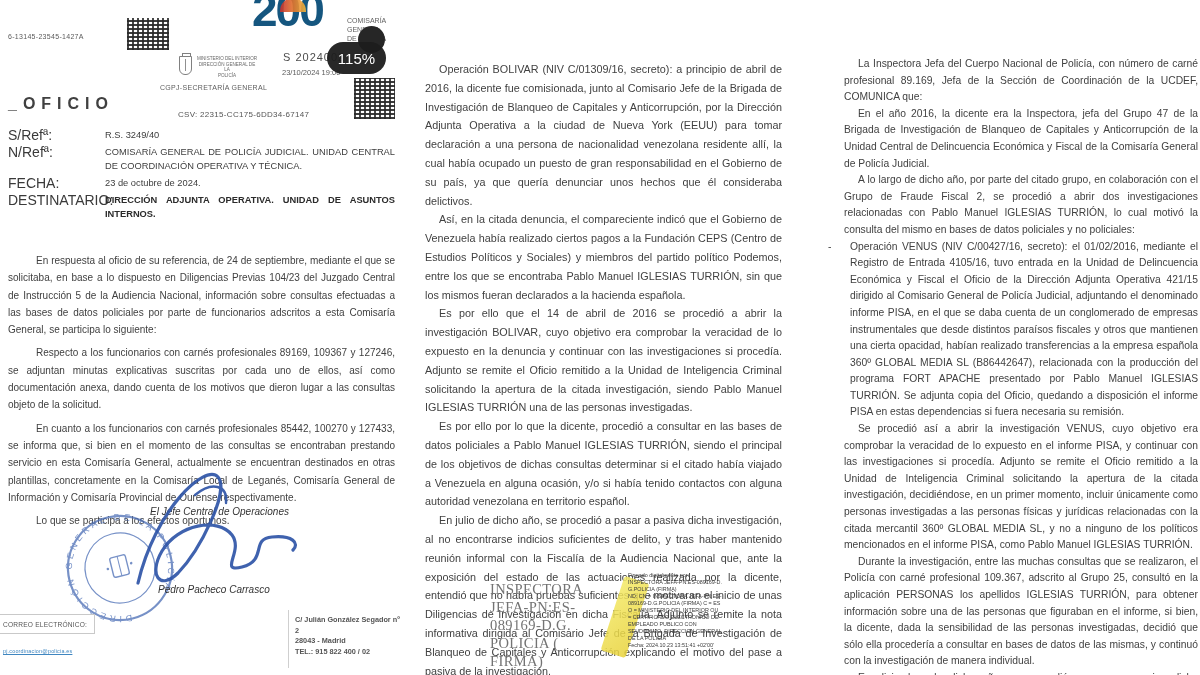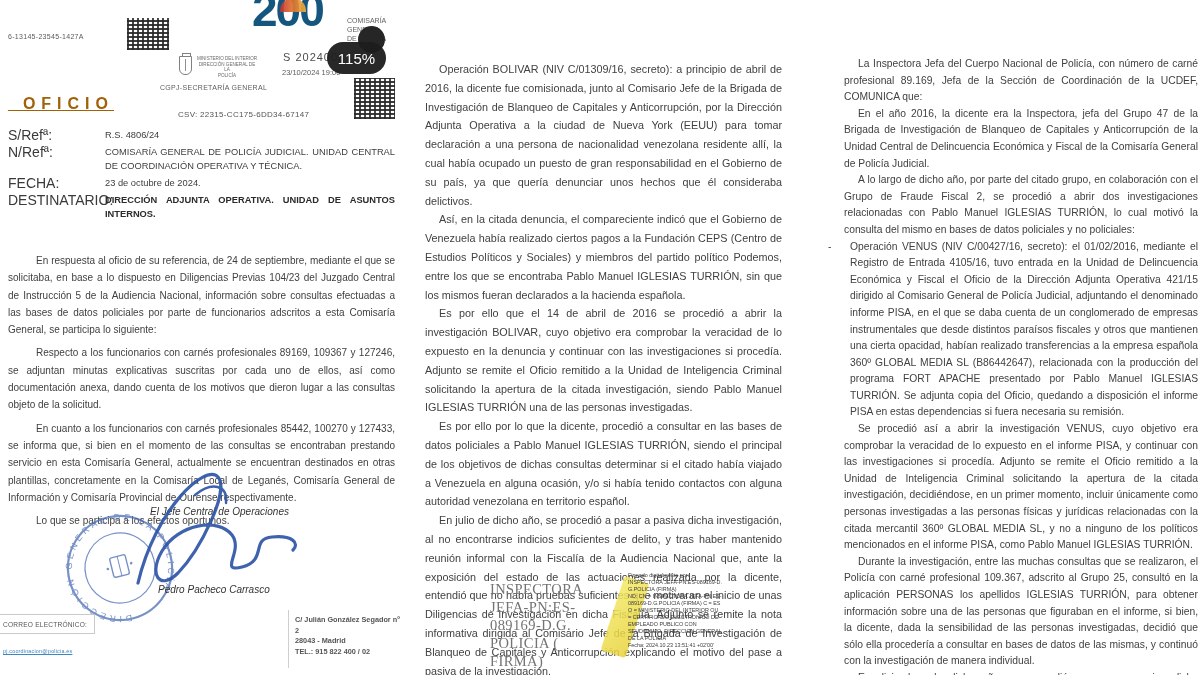--- a/index.html
+++ b/index.html
@@ -35,21 +35,21 @@
   .crest:after { content:""; position:absolute; left:5px; top:2px; width:1px; height:12px; background:#909090; }
 
   .ministry { position:absolute; left:196px; top:56px; width:62px; font-size:4.6px;
               color:#6a6a6a; line-height:5.6px; text-align:center; }
   .reg-num  { position:absolute; left:283px; top:51px; font-size:11px; color:#4d4d4d; letter-spacing:1px; }
   .reg-date { position:absolute; left:282px; top:68px; font-size:7.5px; color:#5a5a5a; }
   .cgpj { position:absolute; left:160px; top:84px; font-size:7px; color:#5d5d5d; letter-spacing:.3px; }
   .csv  { position:absolute; left:178px; top:110px; font-size:8px; color:#555; letter-spacing:.3px; }
 
   .oficio-title { position:absolute; left:8px; top:95px; font-size:16px; font-weight:bold;
-                  letter-spacing:6px; color:#a16207;text-decoration:underline; }
+                  letter-spacing:6px; color:#404040; }
 
   .fields { position:absolute; left:8px; top:128px; width:387px; }
   .frow { display:flex; margin-bottom:3px; }
   .flabel { width:97px; flex:none; font-weight:normal; font-size:14px; color:#3a3a3a; line-height:14px; }
   .fvalue { font-size:9.3px; color:#3d3d3d; line-height:14px; text-align:justify; }
   .fvalue.bold { font-weight:bold; color:#2b2b2b; }
 
   .body1 { position:absolute; left:8px; top:252px; width:387px; font-size:10px;
            color:#3f3f3f; line-height:17.3px; text-align:justify; }
   .body1 p { text-indent:28px; margin-bottom:6px; }
@@ -121,21 +121,21 @@
     <div class="reg-date">23/10/2024 19:00</div>
     <div class="cgpj">CGPJ-SECRETARÍA GENERAL</div>
     <div class="qr qr-right"></div>
     <div class="csv">CSV:  22315-CC175-6DD34-67147</div>
 
     <div class="oficio-title">_OFICIO</div>
 
     <div class="fields">
       <div class="frow">
         <div class="flabel">S/Refª:</div>
-        <div class="fvalue">R.S. 4806/24</div>
+        <div class="fvalue">R.S. 3249/40</div>
       </div>
       <div class="frow">
         <div class="flabel">N/Refª:</div>
         <div class="fvalue">COMISARÍA GENERAL DE POLICÍA JUDICIAL. UNIDAD CENTRAL DE COORDINACIÓN OPERATIVA Y TÉCNICA.</div>
       </div>
       <div class="frow">
         <div class="flabel">FECHA:</div>
         <div class="fvalue">23 de octubre de 2024.</div>
       </div>
       <div class="frow">

